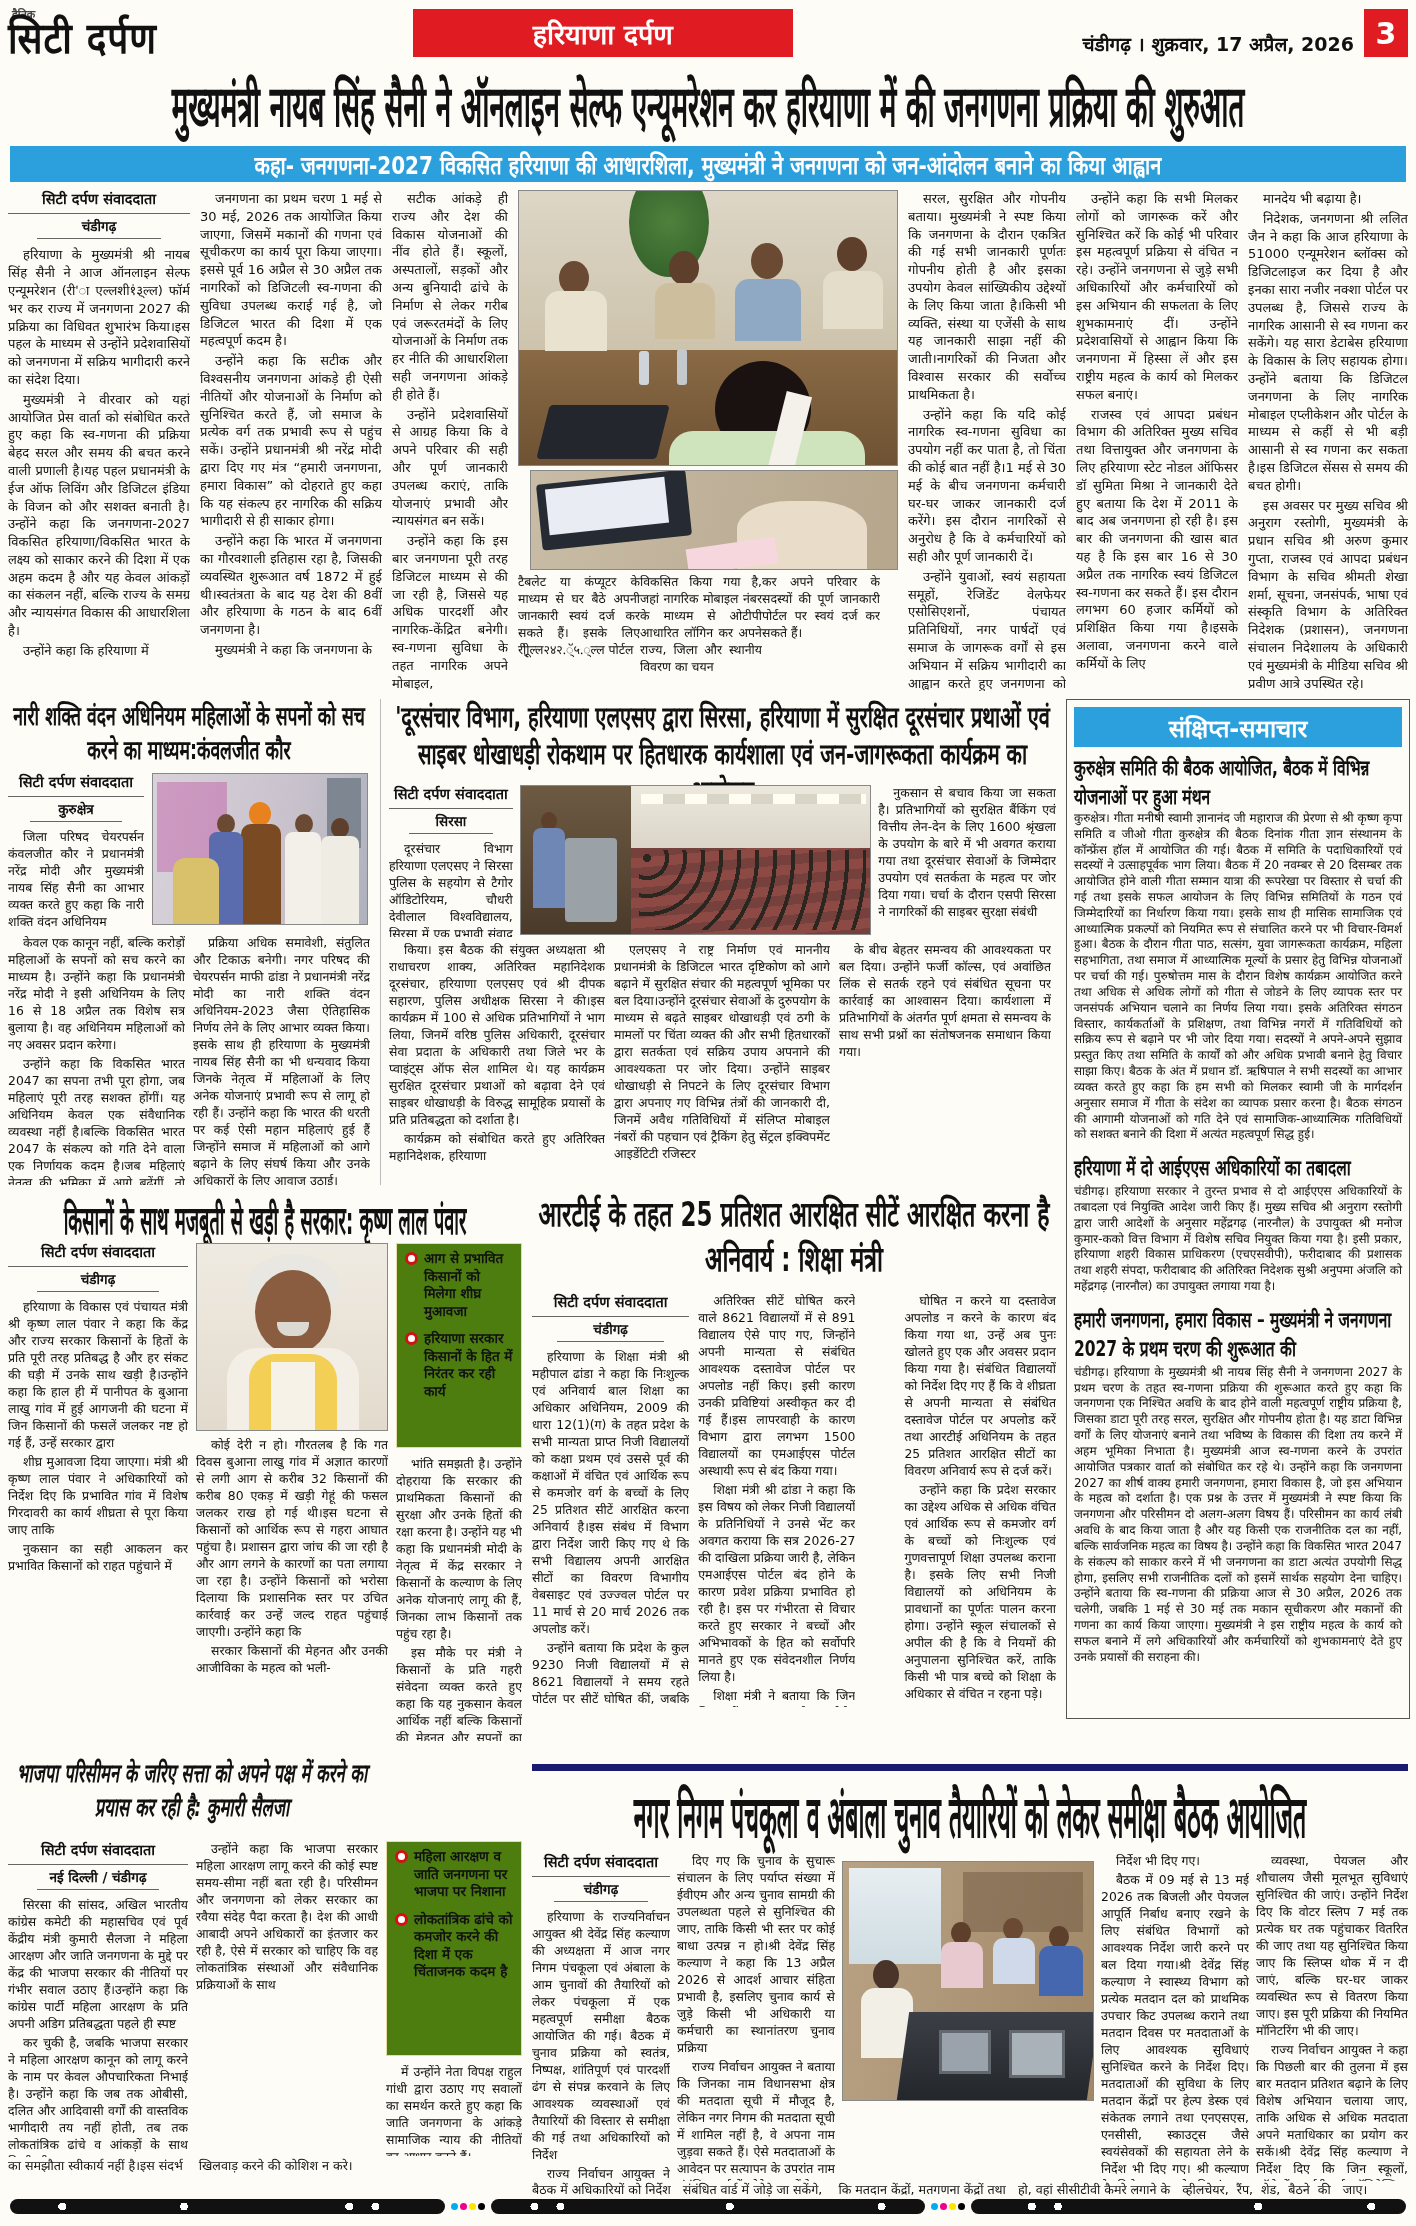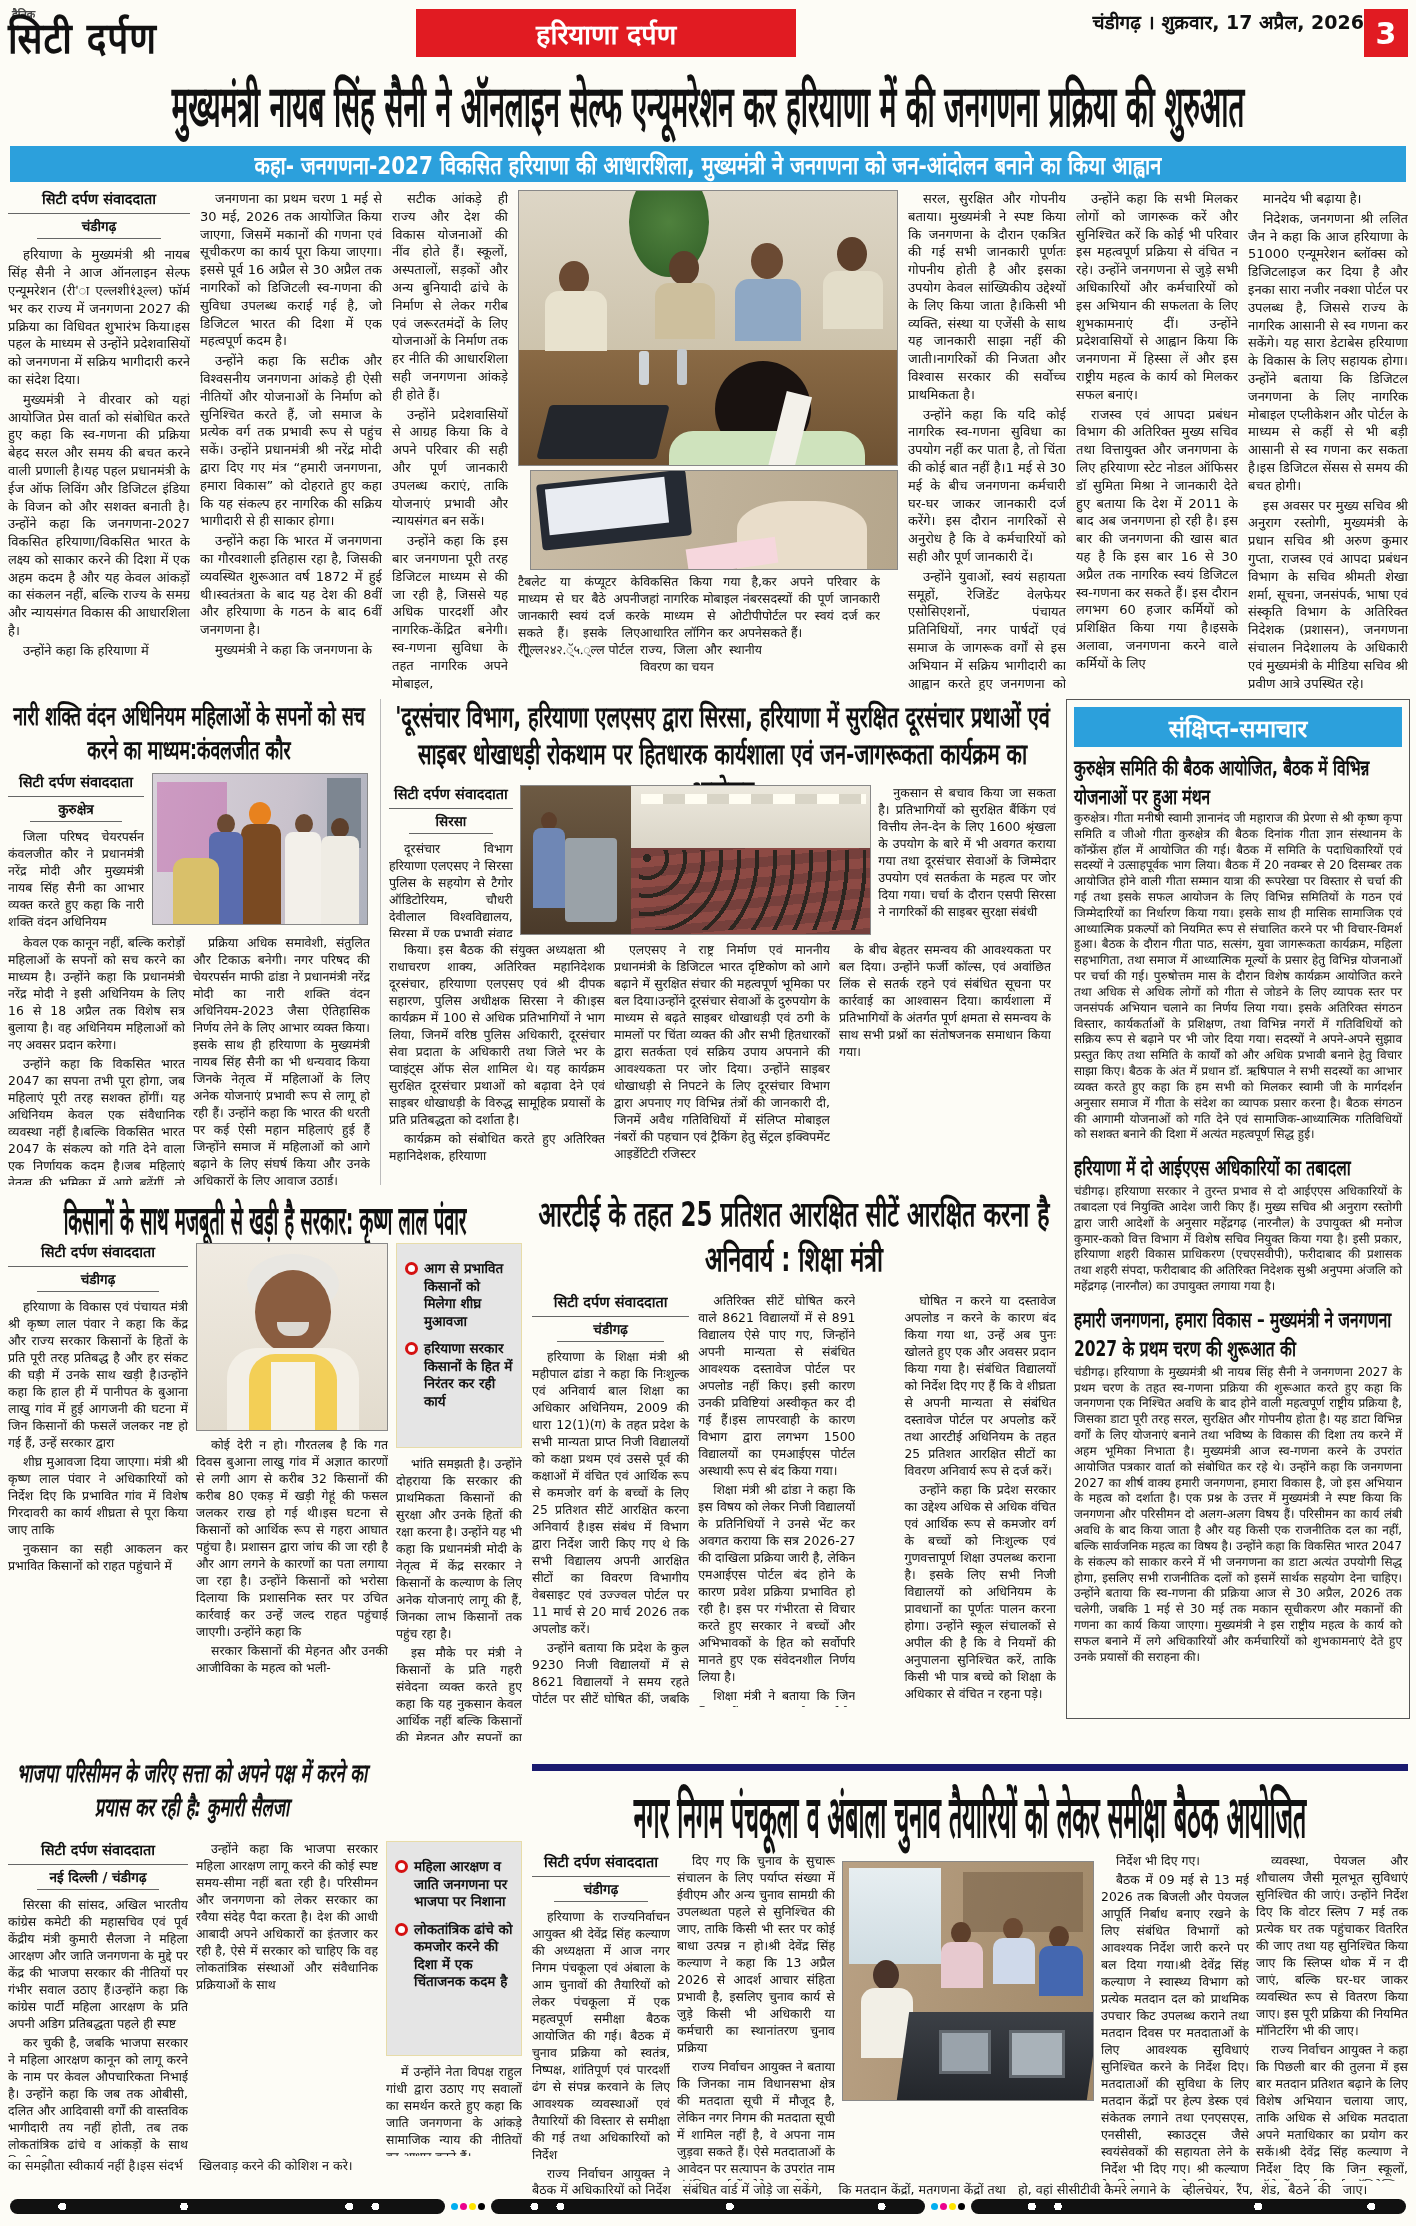--- a/index.html
+++ b/index.html
@@ -6,21 +6,21 @@
   html,body { background:#e8e8e4; }
   body { font-family:"DejaVu Sans","Liberation Sans",sans-serif; color:#111; }
   .page { position:relative; width:1416px; height:2226px; background:#fdfcf6; margin:0 auto; overflow:hidden; }
 
   
   .mast { position:absolute; left:8px; top:6px; width:1400px; height:54px; display:flex; align-items:center; }
   .logo-wrap { width:260px; line-height:1; }
   .logo-top { font-size:11px; font-weight:bold; color:#444; margin-left:4px; }
   .logo { font-size:37px; font-weight:900; letter-spacing:1px; transform:scaleY(1.15); transform-origin:left center; }
   .edition-box { background:#e11b22; color:#ffffff; font-weight:bold; font-size:27px; width:380px; height:48px; display:flex; align-items:center; justify-content:center; margin:0 auto; }
-  .mast-right { margin-left:auto; display:flex; align-items:flex-start; gap:0; }
+  .mast-right { margin-left:auto; display:flex; align-items:flex-end; gap:10px; }
   .dateline { font-weight:bold; font-size:19px; }
   .pageno { background:#e11b22; color:#fff; font-weight:bold; font-size:30px; width:44px; height:48px; display:flex; align-items:center; justify-content:center; }
 
   
   .main-headline { position:absolute; left:0; top:66px; width:1416px; height:76px; font-weight:900; text-align:center; white-space:nowrap; }
   .main-headline span { display:block; font-size:29px; transform:scale(0.96,1.95); transform-origin:center top; }
   .subhead-bar { position:absolute; left:10px; top:146px; width:1396px; height:36px; background:#2ca0dc; color:#fff; display:flex; align-items:center; justify-content:center; overflow:hidden; }
   .subhead-bar span { font-weight:bold; font-size:20px; white-space:nowrap; transform:scaleY(1.25); }
 
   .hl { font-weight:900; text-align:center; overflow:visible; }
@@ -34,21 +34,21 @@
   .small { font-size:12.4px; }
 
   
   .photo { position:relative; overflow:hidden; background:#b9ab92; border:1px solid #888; }
   .shape { position:absolute; }
   .round { border-radius:50%; }
 
   
   .abs { position:absolute; }
   .cols { display:flex; }
-  .ybox { background:#e5e5e5; border:1px solid #e7dca8; padding:16px 8px; font-weight:bold; font-size:13.5px; line-height:1.3; }
+  .ybox { background:#4d7c0f; border:1px solid #e7dca8; padding:6px 8px; font-weight:bold; font-size:13.5px; line-height:1.3; }
   .ybox .li { display:flex; gap:6px; margin-bottom:10px; }
   .ring { flex:0 0 13px; width:13px; height:13px; border:3.5px solid #d41111; border-radius:50%; margin-top:2px; background:#fff; }
 
   .briefs-box { border:1.5px solid #555; background:#fdfcf6; padding:7px; overflow:hidden; }
   .briefs-title { background:#2ca0dc; color:#fff; font-weight:900; font-size:24px; text-align:center; height:40px; display:flex; align-items:center; justify-content:center; margin-bottom:6px; }
   .brief-hl { font-weight:900; font-size:15.5px; line-height:1.35; transform:scaleY(1.35); transform-origin:center top; margin:8px 0 6px 0; }
   .brief-body { text-align:justify; font-size:11.9px; line-height:1.33; }
 
   .navy-rule { background:#1b1b6f; height:7px; width:100%; }
 

